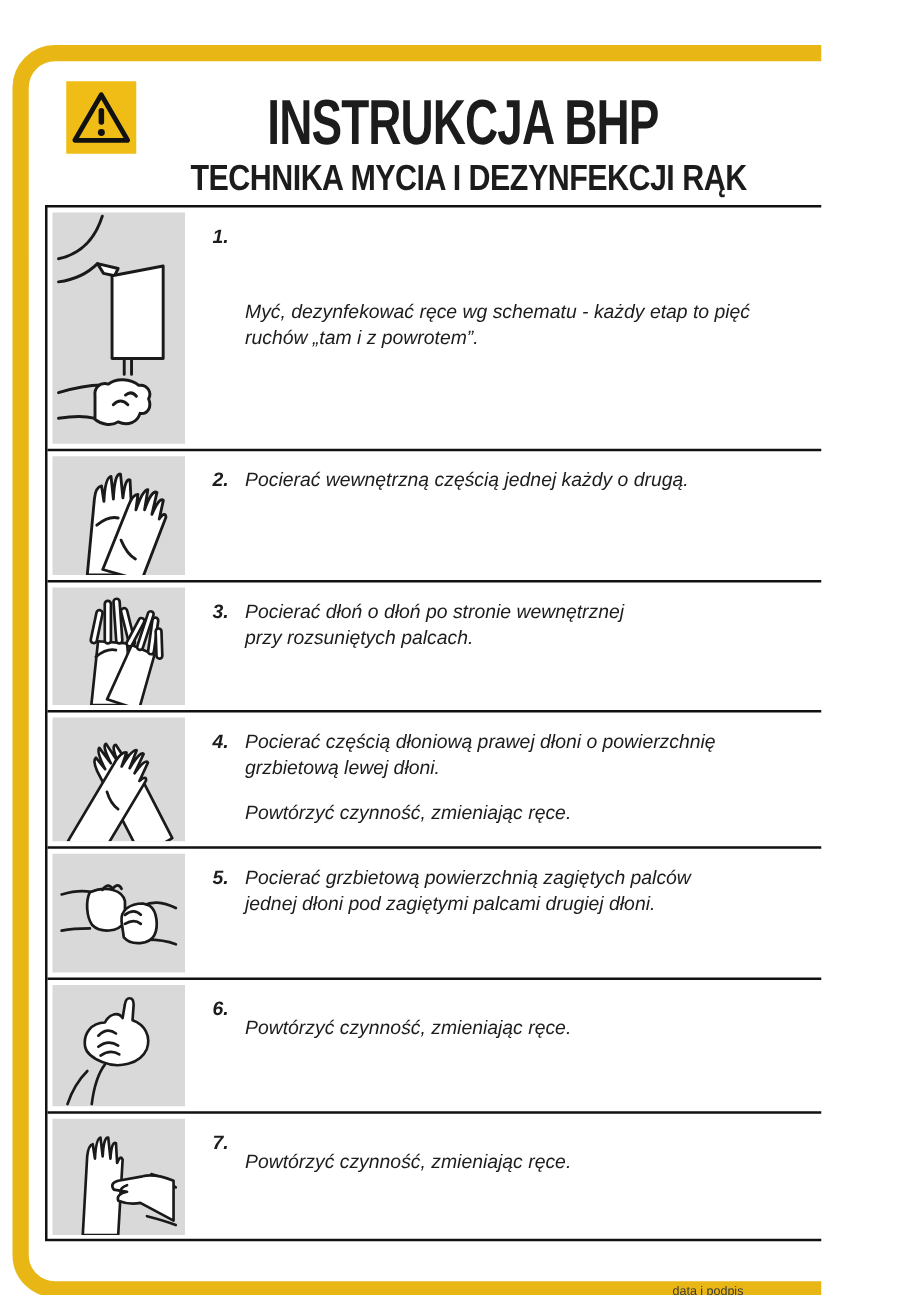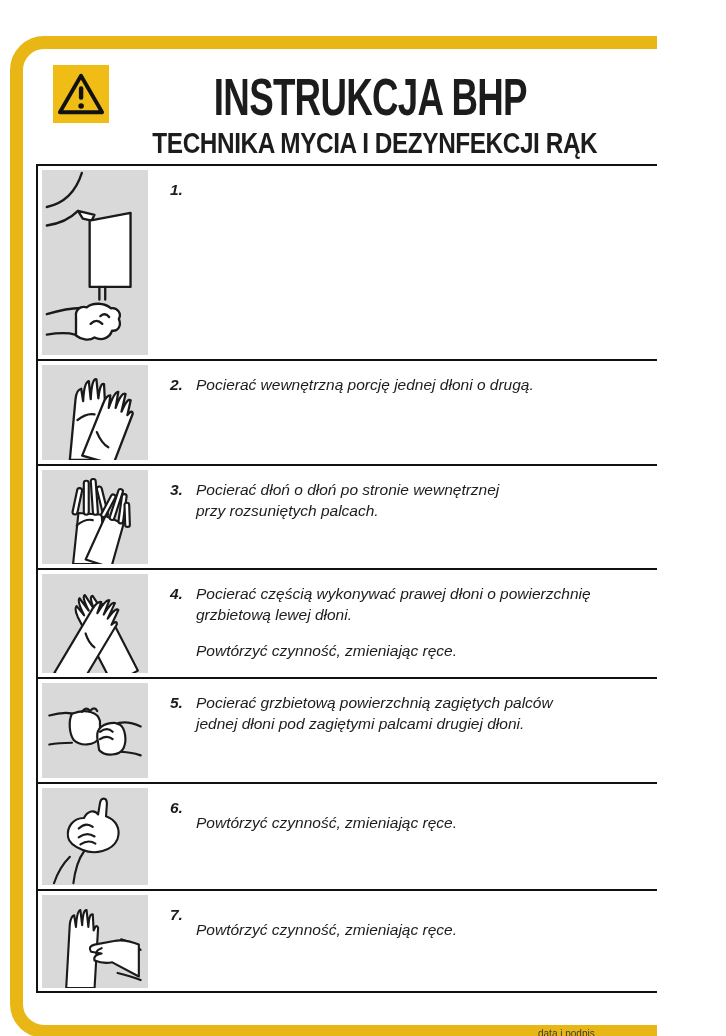--- a/index.html
+++ b/index.html
@@ -75,41 +75,43 @@
           <path class="ln" d="M3,148 C20,143 33,141 43,142"></path>
           <path class="ln" d="M3,169 C16,167 25,167 32,169"></path>
           <path class="hand" d="M33,170 C38,174 46,176 52,172 C60,176 68,172 70,165 C76,166 80,160 77,153 C80,148 76,141 69,142 C62,136 50,136 44,141 C37,139 32,144 33,151 Z"></path>
           <path class="ln" d="M48,158 q6,-6 12,0 M58,150 q5,-4 9,1"></path>
         </svg>
       </div>
       <div class="txt">
         <div class="step">
           <span class="num">1.</span>
           <div class="stext">
+            <p class="note-big">Myć, dezynfekować ręce wg schematu - każdy etap to pięć
+ruchów „tam i z powrotem”.</p>
           </div>
         </div>
       </div>
     </div>
 
     <div class="row" style="height:105px">
       <div class="illu">
         <svg viewBox="0 0 105 100" preserveAspectRatio="xMidYMid meet">
           <path class="hand" d="M26,100 L32,36 Q33,26 38,25 L40,38 Q41,18 46,17 L48,36 Q49,14 54,15 L56,35 Q58,18 62,20 L63,40 Q67,31 69,36 L64,100 Z"></path>
           <g transform="rotate(16 58 80)">
             <path class="hand" d="M44,100 L50,42 Q51,32 55,31 L57,44 Q58,26 62,25 L64,42 Q65,24 70,25 L71,44 Q73,28 77,30 L78,46 Q81,38 83,43 L78,100 Z"></path>
             <path class="ln" d="M52,72 q8,10 16,12"></path>
           </g>
           <path class="ln" d="M34,58 Q44,50 52,52"></path>
         </svg>
       </div>
       <div class="txt">
         <div class="step">
           <span class="num">2.</span>
           <div class="stext">
-            <p>Pocierać wewnętrzną porcję jednej dłoni o drugą.</p>
+            <p>Pocierać wewnętrzną częścią jednej każdy o drugą.</p>
           </div>
         </div>
       </div>
     </div>
 
     <div class="row" style="height:104px">
       <div class="illu">
         <svg viewBox="0 0 105 105" preserveAspectRatio="xMidYMid meet">
           <path class="hand" d="M28,105 L34,48 L60,50 L64,105 Z"></path>
           <rect class="hand" x="30" y="20" width="5.5" height="30" rx="2.7" transform="rotate(12 33 35)"></rect>
@@ -146,21 +148,21 @@
           <g transform="rotate(28 52 60)">
             <path class="hand" d="M36,125 L40,42 Q41,32 45,31 L47,44 Q48,26 52,25 L54,42 Q55,24 59,25 L60,44 Q62,28 66,30 L67,48 Q70,40 72,45 L68,125 Z"></path>
             <path class="ln" d="M46,70 q8,8 16,9"></path>
           </g>
         </svg>
       </div>
       <div class="txt">
         <div class="step">
           <span class="num">4.</span>
           <div class="stext">
-            <p>Pocierać częścią wykonywać prawej dłoni o powierzchnię
+            <p>Pocierać częścią dłoniową prawej dłoni o powierzchnię
 grzbietową lewej dłoni.</p>
             <p class="note">Powtórzyć czynność, zmieniając ręce.</p>
           </div>
         </div>
       </div>
     </div>
 
     <div class="row" style="height:105px">
       <div class="illu">
         <svg viewBox="0 0 105 105" preserveAspectRatio="xMidYMid meet">

